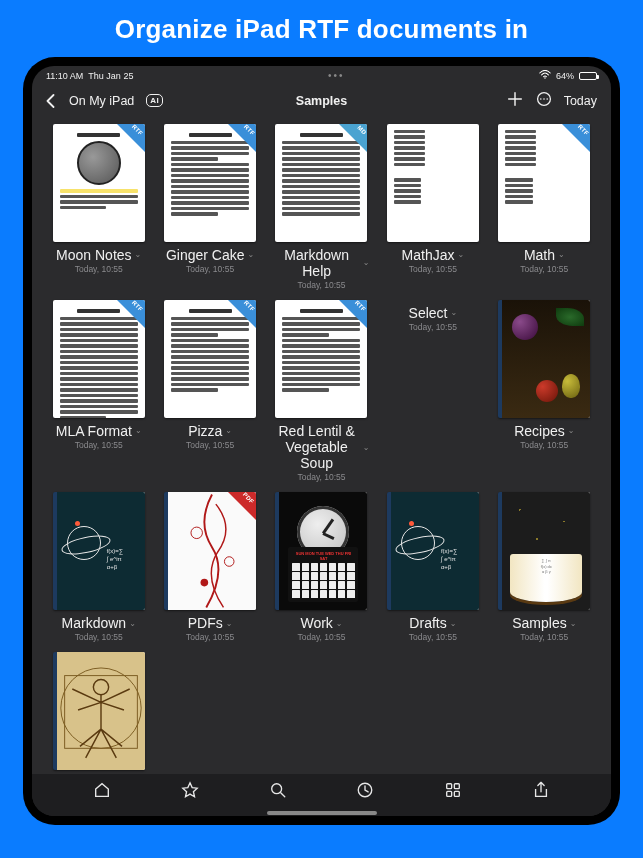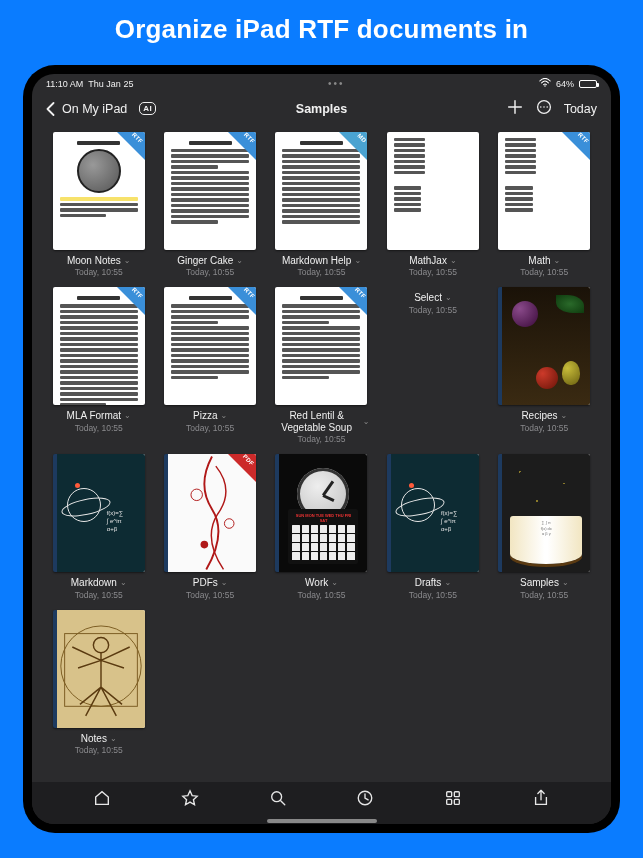--- a/index.html
+++ b/index.html
@@ -6,21 +6,21 @@
   html, body { width: 643px; height: 858px; overflow: hidden; font-family: -apple-system, "Helvetica Neue", Arial, sans-serif; }
   body { background: #0a7cff; }
 
   .promo-text {
     color: #fff; text-align: center; font-weight: 700;
     font-size: 26px; line-height: 1.18; padding: 14px 24px 12px;
     letter-spacing: 0.2px;
   }
 
   .ipad-frame {
-    width: 597px; height: 768px; margin: 8px auto;
+    width: 597px; height: 768px; margin: 0 auto;
     background: #000; border-radius: 32px; padding: 9px;
     position: relative;
   }
   .ipad-screen {
     width: 100%; height: 100%; background: #2b2b2d;
     border-radius: 22px; overflow: hidden; display: flex; flex-direction: column;
     color: #eaeaea;
   }
 
   
@@ -35,21 +35,21 @@
   .battery::after { content: ""; position: absolute; right: -3px; top: 2px; width: 2px; height: 4px; background: #fff; border-radius: 0 1px 1px 0; }
   .battery-fill { background: #fff; width: 100%; height: 100%; border-radius: 1px; }
   .wifi svg { width: 12px; height: 9px; }
 
   
   .nav-bar {
     height: 34px; display: flex; align-items: center; justify-content: space-between;
     padding: 0 14px; font-size: 12.5px; color: #f0f0f0;
   }
   .nav-left, .nav-right { display: flex; align-items: center; gap: 12px; }
-  .nav-left .back { display: flex; align-items: flex-start; gap: 7px; cursor: pointer; }
+  .nav-left .back { display: flex; align-items: flex-start; gap: 14px; cursor: pointer; }
   .nav-title { font-weight: 600; font-size: 12.5px; position: absolute; left: 50%; transform: translateX(-50%); }
   .ai-badge {
     border: 1.2px solid #f0f0f0; border-radius: 5px; font-size: 8px;
     padding: 1px 3px; font-weight: 700; letter-spacing: 0.5px;
   }
   .nav-right span, .nav-right div { cursor: pointer; }
   .icon-btn svg { width: 16px; height: 16px; stroke: #f0f0f0; fill: none; stroke-width: 1.6; }
   .plus-icon svg { width: 18px; height: 18px; }
 
   
@@ -79,21 +79,21 @@
     font-size: 6px; color: #fff; font-weight: 700; letter-spacing: 0.3px;
   }
   .corner-tag.md { border-top-color: #4aa3d1; }
   .corner-tag.pdf { border-top-color: #cc2a2a; }
 
   .label-row {
     display: flex; align-items: center; justify-content: center; gap: 3px;
     margin-top: 5px; width: 100%;
   }
   .item-title {
-    font-size: 10px; color: #f0f0f0; text-align: center; line-height: 1.15;
+    font-size: 14px; color: #f0f0f0; text-align: center; line-height: 1.15;
     max-width: 86px; overflow-wrap: break-word;
   }
   .chev { font-size: 8px; color: #888; }
   .item-sub {
     font-size: 8.5px; color: #8a8a8d; text-align: center; margin-top: 1px;
   }
 
   
   .doc-lines { padding: 6px 7px; }
   .doc-lines .t { height: 3.5px; background: #555; margin-bottom: 2px; border-radius: 1px; }

